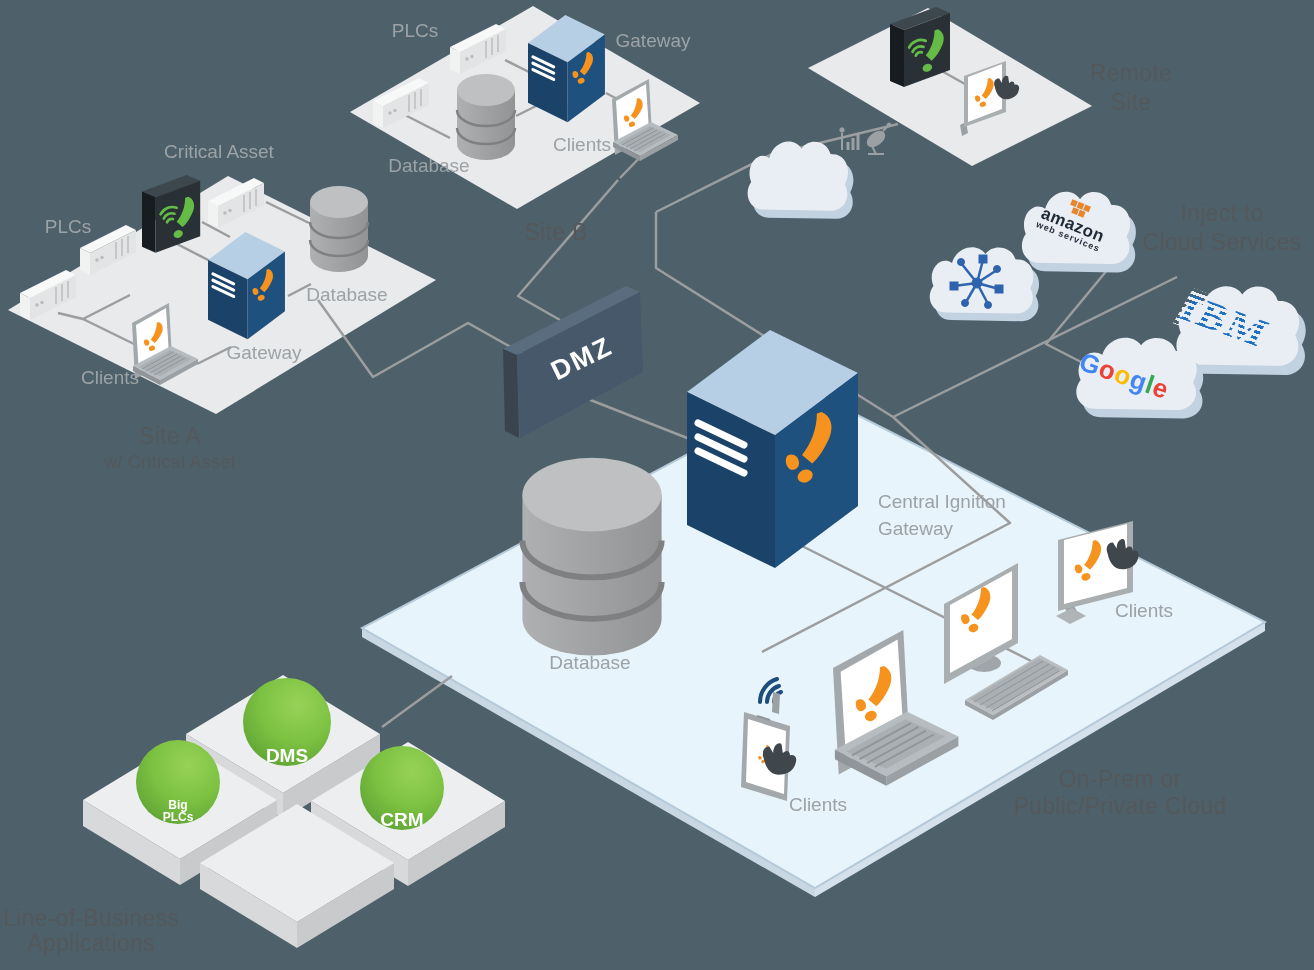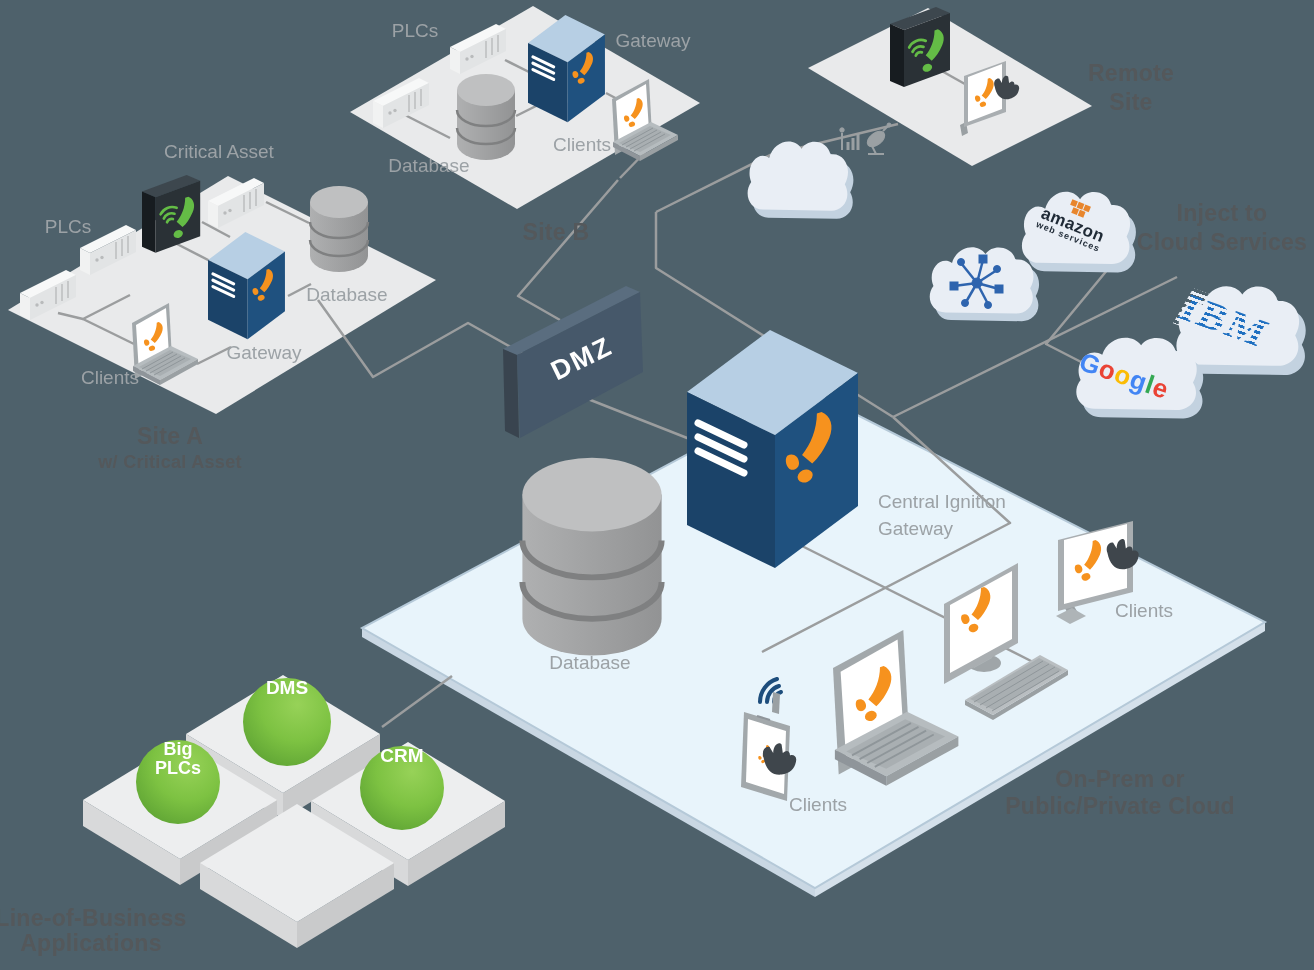--- a/index.html
+++ b/index.html
@@ -2,26 +2,26 @@
 <html><head>
 <meta charset="utf-8">
 <style>
   html,body{margin:0;padding:0;background:#4E616B;}
   #stage{position:relative;width:1314px;height:970px;background:#4E616B;
          font-family:"Liberation Sans",sans-serif;overflow:hidden;}
   #scene{position:absolute;left:0;top:0;}
   .lbl{position:absolute;color:#9CA2A6;font-weight:400;font-size:19px;
        white-space:nowrap;transform:translateX(-50%);}
   .lbl.la{transform:none;margin-top:44px;}
-  .title{position:absolute;color:#54585B;font-weight:700;font-size:23px;
+  .title{position:absolute;color:#54585B;font-weight:400;font-size:23px;
          white-space:nowrap;transform:translateX(-50%);letter-spacing:.3px;}
   .title.sm{font-size:18px;}
   .dmz-text{position:absolute;left:582px;top:359px;color:#fff;font-weight:700;
         font-size:27px;letter-spacing:2px;transform:translate(-50%,-50%) rotate(-26deg);}
-  .sphere{position:absolute;border-radius:50%;display:flex;align-items:flex-start;
+  .sphere{position:absolute;border-radius:50%;display:flex;align-items:flex-end;
         justify-content:center;text-align:center;color:#fff;font-weight:700;font-size:19px;
         line-height:1.05;
         background:radial-gradient(circle at 62% 30%,#97D258 0%,#7DC242 45%,#63A836 78%,#579730 100%);}
   .google-logo{position:absolute;left:1124px;top:376px;font-weight:700;font-size:26px;
         transform:translate(-50%,-50%) rotate(19deg);letter-spacing:.5px;}
   .aws-logo{position:absolute;left:1074px;top:222px;transform:translate(-50%,-50%) rotate(22deg);
         text-align:center;line-height:1;}
   .aws-glyph{display:flex;flex-direction:column;align-items:center;gap:1px;margin-bottom:2px;}
   .aws-glyph div{display:flex;gap:1px;}
   .aws-glyph i{display:block;width:6px;height:6px;background:#E8862D;}
@@ -342,21 +342,21 @@
 <div class="lbl" style="left:1144px;top:600px">Clients</div>
 <div class="title" style="left:1120px;top:766px">On-Prem or</div>
 <div class="title" style="left:1120px;top:793px">Public/Private Cloud</div>
 
 <div class="title" style="left:91px;top:905px">Line-of-Business</div>
 <div class="title" style="left:91px;top:930px">Applications</div>
 
 <div class="sphere" style="left:243px;top:678px;width:88px;height:88px">
   <span>DMS</span>
 </div>
-<div class="sphere" style="left:136px;top:740px;width:84px;height:84px;font-size:18px">
+<div class="sphere" style="left:136px;top:740px;width:84px;height:84px;font-size:12px">
   <span><span>Big</span><br>
   <span>PLCs</span></span>
 </div>
 <div class="sphere" style="left:360px;top:746px;width:84px;height:84px">
   <span>CRM</span>
 </div>
 
 <div class="aws-logo">
   <div class="aws-glyph">
     <div>

